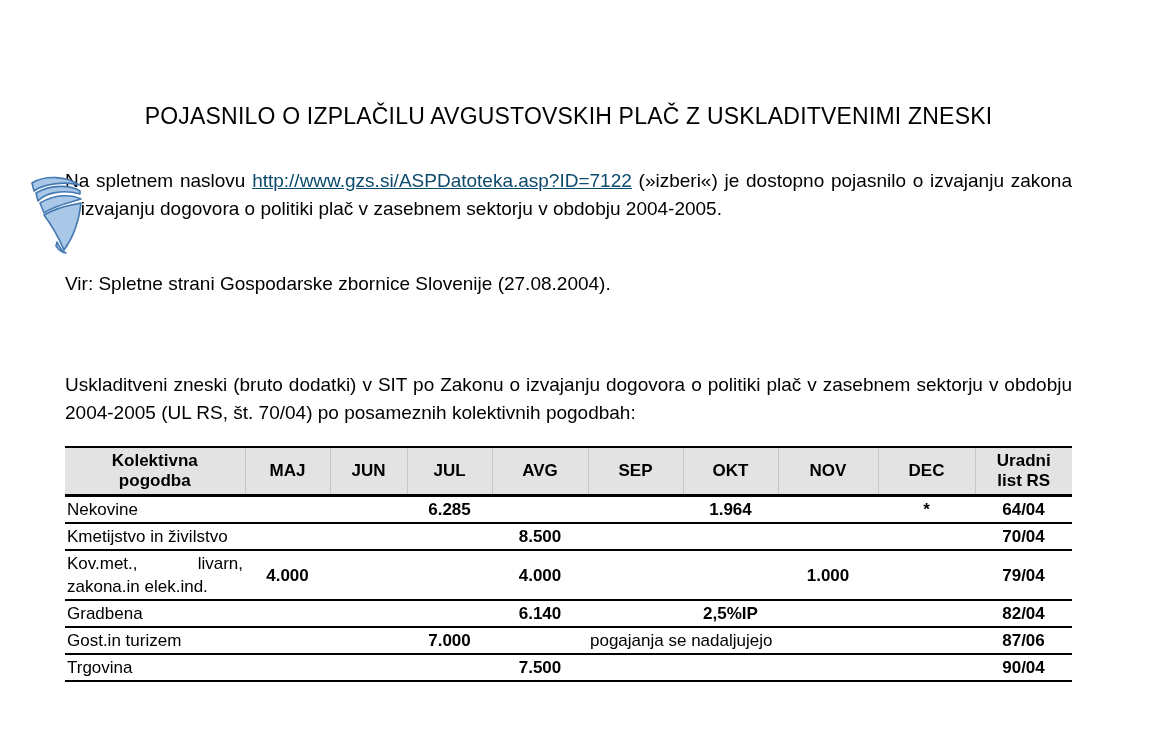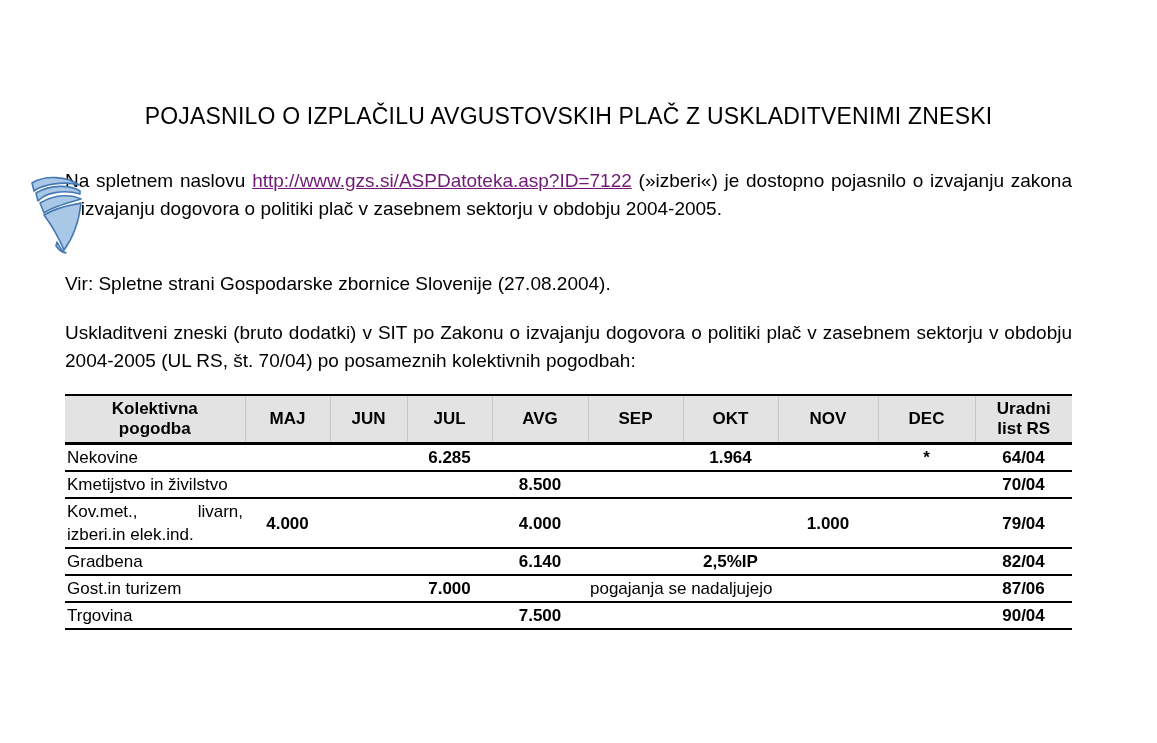--- a/index.html
+++ b/index.html
@@ -39,23 +39,23 @@
   p.para {
     font-size: 19px;
     line-height: 28px;
     margin: 0;
   }
   p.justify {
     text-align: justify;
   }
   p.intro  { margin-top: 36px; }
   p.source { margin-top: 47px; }
-  p.tintro { margin-top: 21px; }
+  p.tintro { margin-top: 73px; }
   a.doclink {
-    color: #701a75;
+    color: #0c4a6e;
     text-decoration: underline;
     cursor: pointer;
   }
   table.kp {
     margin-top: 19px;
     width: 1007px;
     border-collapse: collapse;
     table-layout: fixed;
     font-size: 17px;
     border-top: 2px solid #000;
@@ -170,21 +170,21 @@
         <td class="num"></td>
         <td class="num"></td>
         <td class="num">8.500</td>
         <td class="num"></td>
         <td class="num"></td>
         <td class="num"></td>
         <td class="num"></td>
         <td class="num">70/04</td>
       </tr>
       <tr>
-        <td class="lbl">Kov.met., livarn, izberi.in elek.ind.</td>
+        <td class="lbl">Kov.met., livarn, zakona.in elek.ind.</td>
         <td class="num">4.000</td>
         <td class="num"></td>
         <td class="num"></td>
         <td class="num">4.000</td>
         <td class="num"></td>
         <td class="num"></td>
         <td class="num">1.000</td>
         <td class="num"></td>
         <td class="num">79/04</td>
       </tr>

